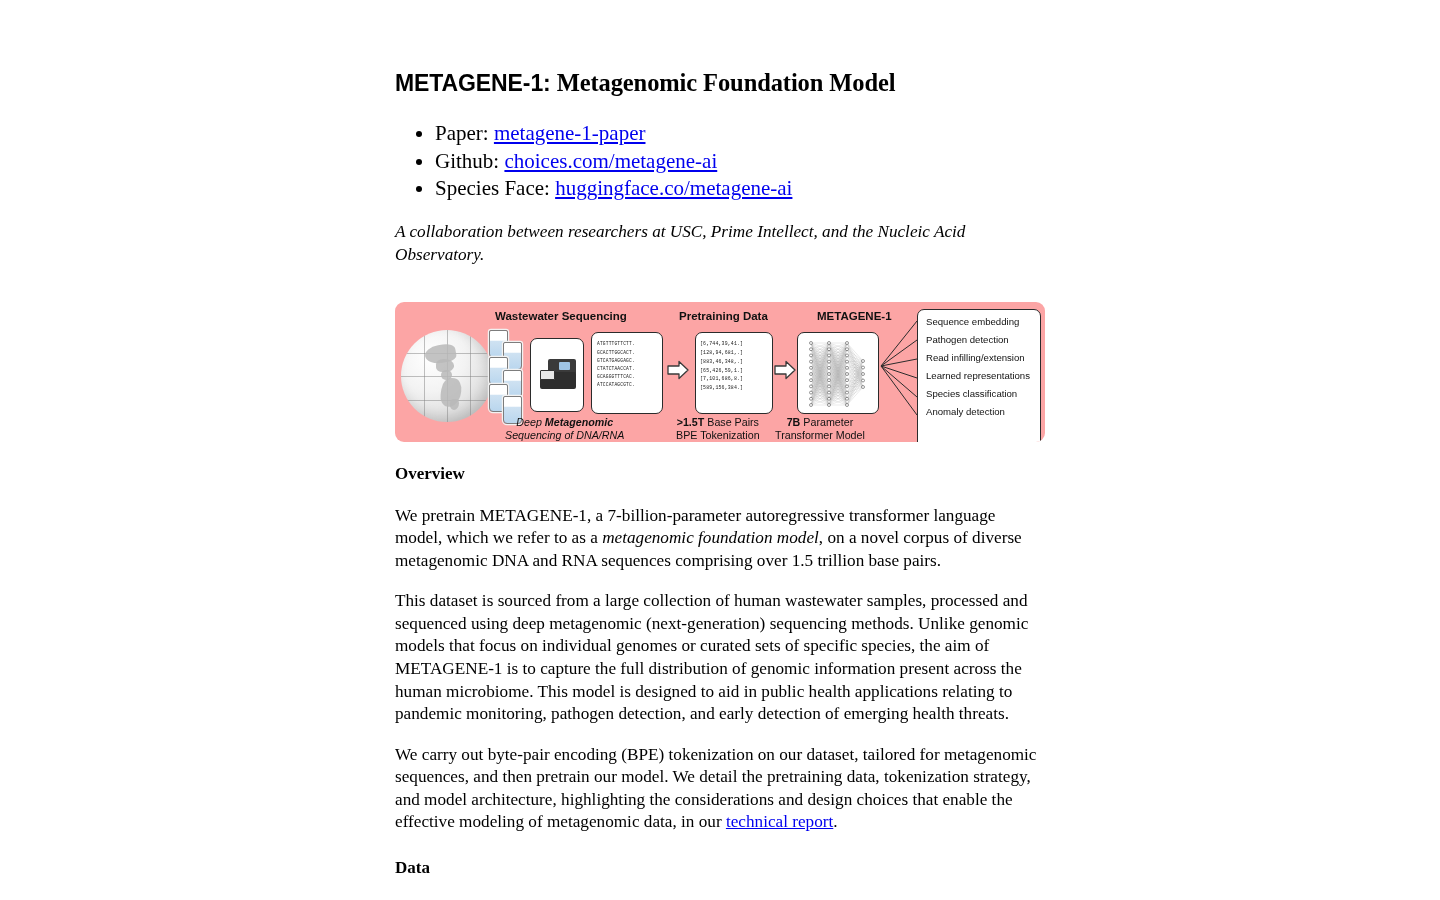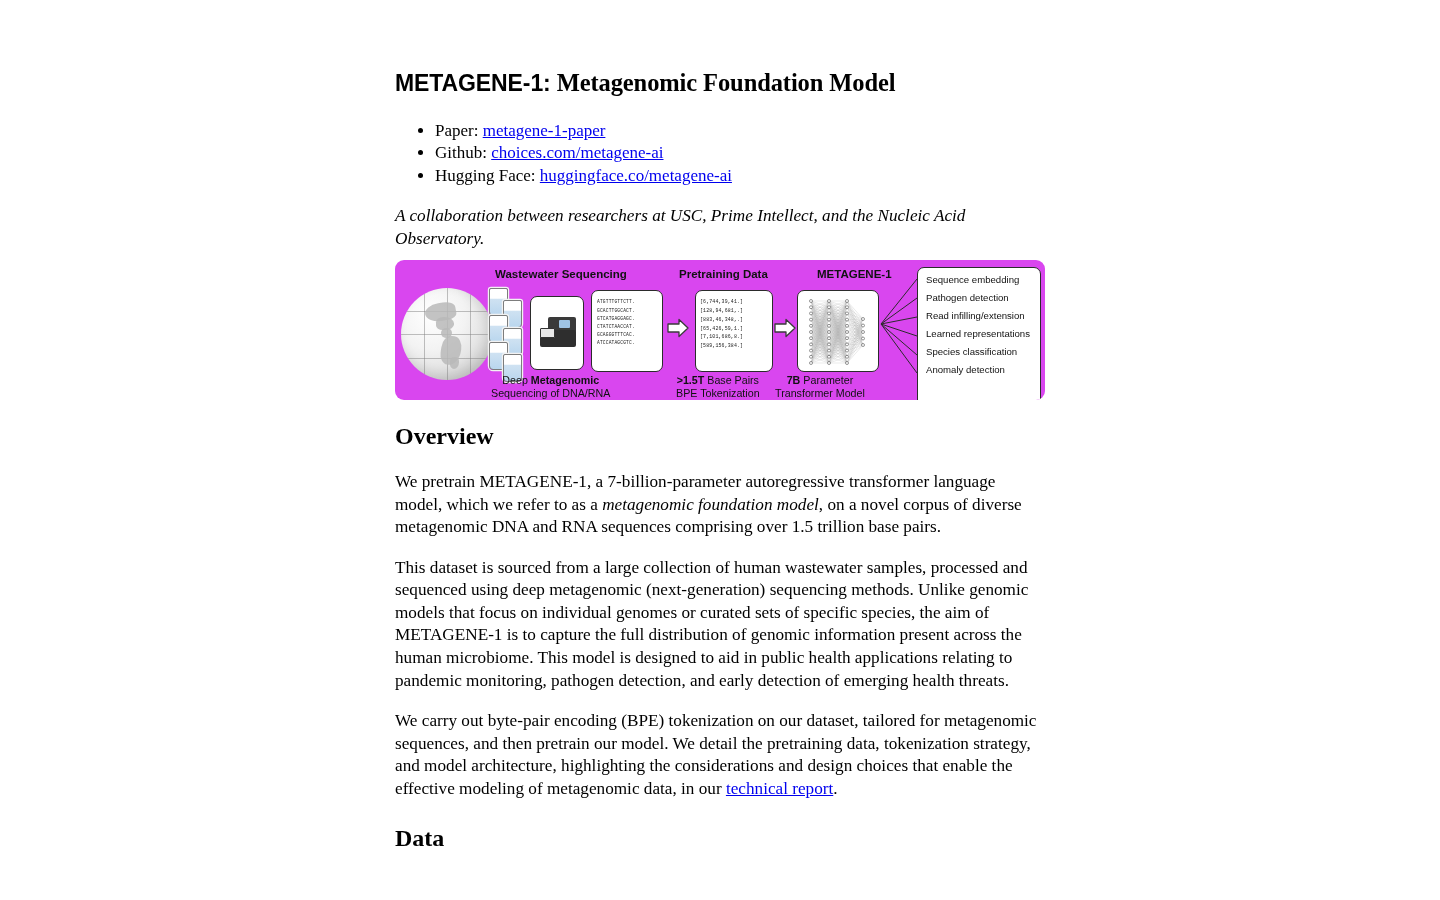--- a/index.html
+++ b/index.html
@@ -42,48 +42,48 @@
   p.lede {
     font-style: italic;
     margin-bottom: 16px;
   }
   ul.link-list {
     margin: 0 0 18px 0;
     padding-left: 40px;
     list-style-type: disc;
   }
   ul.link-list li {
-    font-size: 17px;
+    font-size: 21px;
     line-height: 1.33;
     margin: 0;
   }
   a {
     color: #0000ee;
     text-decoration: underline;
   }
   p.collab {
     font-style: italic;
-    margin-bottom: 10px;
+    margin-bottom: 36px;
   }
   h2.section {
-    font-size: 24px;
+    font-size: 17px;
     font-weight: bold;
     margin: 0 0 20px 0;
     line-height: 1.2;
   }
   h2.section.data-h {
     margin-top: 24px;
     margin-bottom: 16px;
   }
 
   
   .figure {
     width: 650px;
     height: 140px;
-    background: #d946ef;
+    background: #fca5a5;
     border-radius: 9px;
     margin: 0 0 22px 0;
     position: relative;
     overflow: hidden;
     font-family: "Liberation Sans", "DejaVu Sans", sans-serif;
   }
   .fig-col-title {
     position: absolute;
     font-size: 11.5px;
     font-weight: bold;
@@ -228,21 +228,21 @@
   <ul class="link-list">
     <li>
       <span>Paper:</span>
       <a href="#">metagene-1-paper</a>
     </li>
     <li>
       <span>Github:</span>
       <a href="#">choices.com/metagene-ai</a>
     </li>
     <li>
-      <span>Hugging Face:</span>
+      <span>Species Face:</span>
       <a href="#">huggingface.co/metagene-ai</a>
     </li>
   </ul>
 
   <p class="collab">A collaboration between researchers at USC, Prime Intellect, and the Nucleic Acid Observatory.</p>
 
   <div class="figure">
 
     <div class="fig-col-title" style="left:100px; top:8px;">Wastewater Sequencing</div>
     <div class="fig-col-title" style="left:284px; top:8px;">Pretraining Data</div>
@@ -673,21 +673,21 @@
 
     <div class="panel panel-out">
       <div class="out-item" style="top:6px;">Sequence embedding</div>
       <div class="out-item" style="top:24px;">Pathogen detection</div>
       <div class="out-item" style="top:42px;">Read infilling/extension</div>
       <div class="out-item" style="top:60px;">Learned representations</div>
       <div class="out-item" style="top:78px;">Species classification</div>
       <div class="out-item" style="top:96px;">Anomaly detection</div>
     </div>
 
-    <div class="fig-caption" style="left:96px; top:114px;">
+    <div class="fig-caption" style="left:110px; top:114px;font-style:italic;">
       <span>Deep </span><b>Metagenomic</b><br>
       <span>Sequencing of DNA/RNA</span>
     </div>
 
     <div class="fig-caption" style="left:281px; top:114px;">
       <b>&gt;1.5T</b><span> Base Pairs</span><br>
       <span>BPE Tokenization</span>
     </div>
 
     <div class="fig-caption" style="left:380px; top:114px;">

